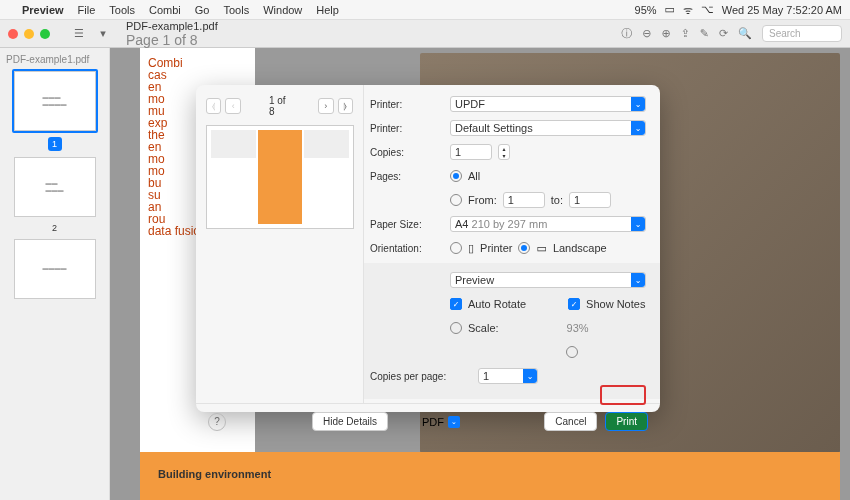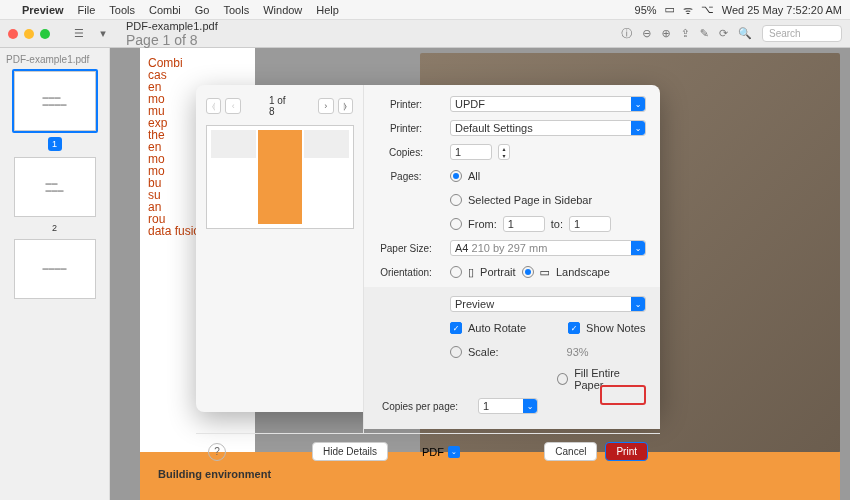--- a/index.html
+++ b/index.html
@@ -40,41 +40,41 @@
 .preview-pane{width:168px;padding:10px;border-right:1px solid #e2e2e2;display:flex;flex-direction:column;}
 .preview-nav{display:flex;align-items:center;justify-content:center;gap:4px;margin-bottom:8px;}
 .nav-btn{width:18px;height:16px;background:#fff;border:1px solid #ccc;border-radius:3px;display:flex;align-items:center;justify-content:center;color:#666;font-size:9px;}
 .nav-btn.disabled{color:#ccc;}
 .page-indicator{margin:0 24px;font-size:10px;color:#333;}
 .preview-thumb{width:148px;height:104px;background:#fff;border:1px solid #ccc;margin:0 auto;padding:4px;display:flex;gap:2px;}
 .preview-thumb .pcol{flex:1;background:linear-gradient(#eee 0%,#eee 30%,#fff 30%);}
 .preview-thumb .pcol.orange{background:#f39a3e;}
 .settings-pane{flex:1;padding:10px 14px 0 6px;}
 .row{display:flex;align-items:center;margin-bottom:6px;min-height:18px;}
-.row .lbl{width:80px;text-align:center;padding-right:8px;color:#333;font-size:10px;}
+.row .lbl{width:80px;text-align:left;padding-right:8px;color:#333;font-size:10px;}
 .row .ctrl{flex:1;display:flex;align-items:center;gap:6px;font-size:10px;color:#333;}
 .select{background:#fff;border:1px solid #ccc;border-radius:3px;padding:1px 4px;flex:1;position:relative;display:flex;align-items:center;}
 .select .chev{position:absolute;right:0;top:0;bottom:0;width:14px;background:#0a7aff;border-radius:0 3px 3px 0;display:flex;align-items:center;justify-content:center;color:#fff;font-size:8px;}
 .num-input{background:#fff;border:1px solid #ccc;border-radius:3px;padding:1px 4px;width:42px;}
 .stepper{width:12px;height:16px;background:#fff;border:1px solid #ccc;border-radius:3px;display:flex;flex-direction:column;}
 .stepper span{flex:1;font-size:6px;text-align:center;}
 .radio{width:12px;height:12px;border:1px solid #888;border-radius:50%;display:inline-flex;align-items:center;justify-content:center;}
 .radio.on::after{content:"";width:6px;height:6px;background:#0a7aff;border-radius:50%;}
 .checkbox{width:12px;height:12px;border:1px solid #888;border-radius:2px;display:inline-flex;align-items:center;justify-content:center;background:#fff;}
 .checkbox.on{background:#0a7aff;border-color:#0a7aff;}
 .checkbox.on::after{content:"✓";color:#fff;font-size:8px;}
 .options-block{background:#eee;padding:8px 0;margin:4px -14px 4px -6px;}
 .options-block .row{padding:0 14px 0 6px;}
 .center-select{margin:0 auto;width:94px;}
 .gray{color:#888;}
 .footer{display:flex;align-items:center;padding:8px 12px;gap:8px;border-top:1px solid #e2e2e2;}
 .help-btn{width:18px;height:18px;border:1px solid #bbb;border-radius:50%;display:flex;align-items:center;justify-content:center;color:#666;font-size:10px;}
 .footer .spacer{flex:1;}
 .footer-btn{background:#fff;border:1px solid #ccc;border-radius:4px;padding:3px 10px;font-size:10px;color:#333;}
-.footer-btn.primary{background:#b91c1c;border-color:#0a7aff;color:#fff;}
+.footer-btn.primary{background:#15803d;border-color:#0a7aff;color:#fff;}
 .highlight{position:absolute;border:2px solid #d33;border-radius:3px;pointer-events:none;}
 .pdf-drop{display:flex;align-items:center;gap:4px;}
 .pdf-drop .mini-chev{width:12px;height:12px;background:#0a7aff;border-radius:2px;display:flex;align-items:center;justify-content:center;color:#fff;font-size:7px;}
 .thumb-content{font-size:6px;color:#aaa;padding:3px;line-height:1.2;overflow:hidden;}
 </style>
 </head>
 <body>
 
 <div class="menubar">
   <span class="apple"></span>
@@ -210,45 +210,38 @@
         <span class="lbl">Pages:</span>
         <div class="ctrl">
             <span class="radio on"></span>
             <span>All</span>
           </div>
       </div>
       <div class="row">
           <span class="lbl"></span>
           <div class="ctrl">
             <span class="radio"></span>
-            <span>Selected Page in Sidebar</span>
-          </div>
-        </div>
-      <div class="row">
-          <span class="lbl"></span>
-          <div class="ctrl">
-            <span class="radio"></span>
             <span>From:</span>
             <span class="num-input">1</span>
             <span>to:</span>
             <span class="num-input">1</span>
           </div>
         </div>
       <div class="row">
         <span class="lbl">Paper Size:</span>
         <div class="ctrl">
             <div class="select"><span>A4</span>&nbsp;<span class="gray">210 by 297 mm</span><span class="chev">⌄</span></div>
           </div>
       </div>
       <div class="row">
         <span class="lbl">Orientation:</span>
         <div class="ctrl">
           <span class="radio"></span>
             <span>▯</span>
-            <span>Portrait</span>
+            <span>Printer</span>
           <span class="radio on"></span>
             <span>▭</span>
             <span>Landscape</span>
         </div>
       </div>
       <div class="options-block">
         <div class="row">
             <span class="lbl"></span>
             <div class="ctrl">
               <div class="select center-select">
@@ -274,21 +267,20 @@
               <span>Scale:</span>
           <span style="width:56px"></span>
           <span class="gray">93%</span>
         </div>
           </div>
         <div class="row">
             <span class="lbl"></span>
             <div class="ctrl">
           <span style="width:110px"></span>
           <span class="radio"></span>
-              <span>Fill Entire Paper</span>
         </div>
           </div>
         <div class="row">
           <span class="lbl" style="width:108px">Copies per page:</span>
           <div class="ctrl">
               <div class="select" style="flex:0 0 60px">
                 <span>1</span>
                 <span class="chev">⌄</span>
               </div>
             </div>

